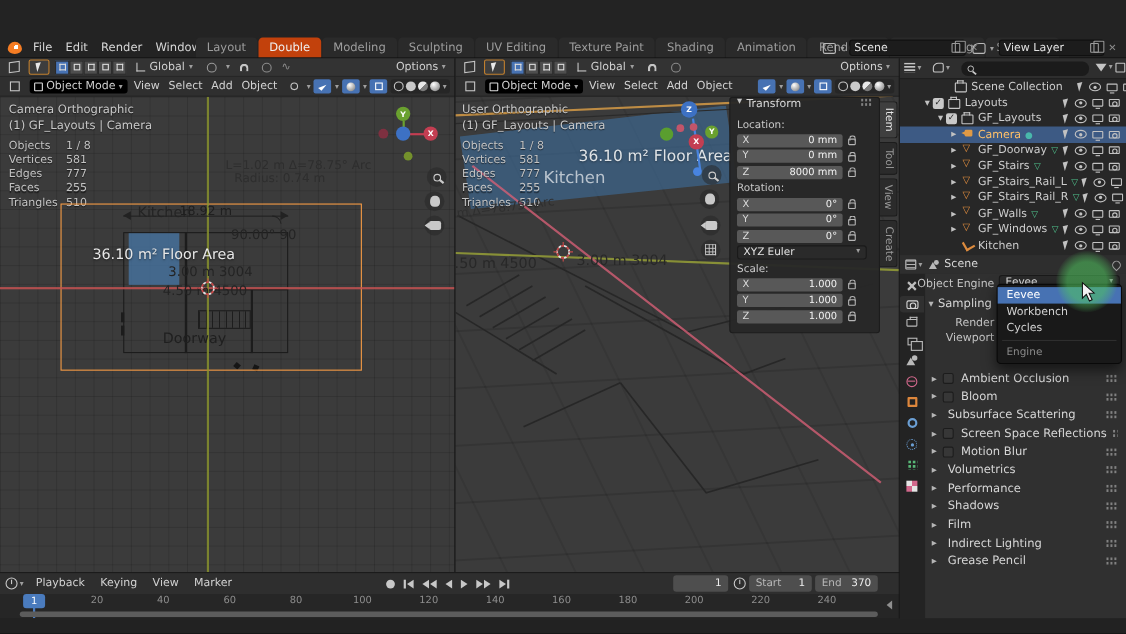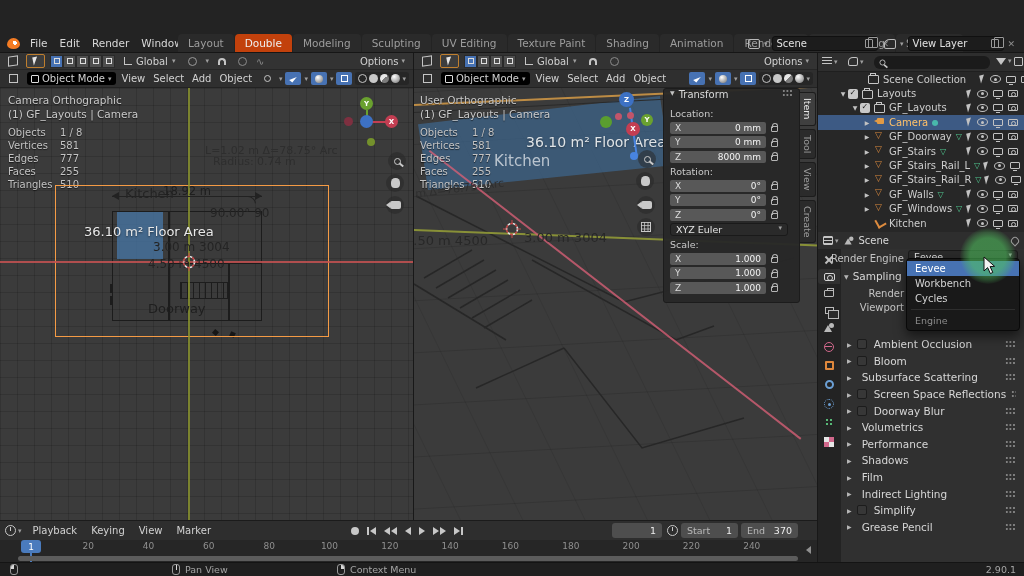--- a/index.html
+++ b/index.html
@@ -855,21 +855,21 @@
           <span class="p-phys"></span>
         </div>
       <div class="ptab" style="margin-top:4px">
           <span class="p-part"></span>
         </div>
       <div class="ptab" style="margin-top:4px">
           <span class="p-tex"></span>
         </div>
     </div>
 
-    <div class="abs rlab" style="left:0;top:21px;width:86px">Render Engine</div>
+    <div class="abs rlab" style="left:0;top:21px;width:86px">Object Engine</div>
     <div class="abs ddfld" style="left:90px;top:18px;width:110px">
       <span>Eevee</span>
         <span class="chev" style="margin-left:auto">▾</span>
     </div>
     <div class="abs flex" style="left:26px;top:38px;gap:4px">
       <span style="font-size:6px;color:#b5b5b5">▼</span>
       <span style="color:#d6d6d6;font-size:10.5px">Sampling</span>
     </div>
     <div class="abs rlab" style="left:0;top:56px;width:86px">Render</div>
     <div class="abs rlab" style="left:0;top:70px;width:86px">Viewport</div>
@@ -896,21 +896,21 @@
         </div>
 
         <div class="psec">
           <span class="cb off"></span>
           <span class="plabel txt">Screen Space Reflections</span>
           <span class="dots"></span>
         </div>
 
         <div class="psec">
           <span class="cb off"></span>
-          <span class="plabel txt">Doorway Blur</span>
+          <span class="plabel txt">Motion Blur</span>
           <span class="dots"></span>
         </div>
 
         <div class="psec">
           <span class="cb none"></span>
           <span class="plabel txt">Volumetrics</span>
           <span class="dots"></span>
         </div>
 
         <div class="psec">
@@ -931,25 +931,20 @@
           <span class="plabel txt">Film</span>
           <span class="dots"></span>
         </div>
 
         <div class="psec">
           <span class="cb none"></span>
           <span class="plabel txt">Indirect Lighting</span>
           <span class="dots"></span>
         </div>
 
-        <div class="psec">
-          <span class="cb off"></span>
-          <span class="plabel txt">Simplify</span>
-          <span class="dots"></span>
-        </div>
 
         <div class="psec">
           <span class="cb none"></span>
           <span class="plabel txt">Grease Pencil</span>
           <span class="dots"></span>
         </div>
       </div>
 
     <div class="abs" style="left:88px;top:26px;width:114px;background:#191919;border:1px solid #090909;border-radius:4px;box-shadow:0 5px 12px rgba(0,0,0,.55);padding:2px 0;z-index:40">
       <div>
@@ -1033,36 +1028,18 @@
         <span class="rnum">200</span>
         <span class="rnum">220</span>
         <span class="rnum">240</span>
       </div>
     <div class="abs" style="left:30px;top:0;width:2px;height:22px;background:#4a7bbd"></div>
     <div class="abs" style="left:21px;top:0;width:20px;height:13px;background:#4a7bbd;border-radius:3px;color:#fff;font-size:9px;display:flex;align-items:center;justify-content:center">1</div>
     <div class="abs" style="left:18px;top:16px;width:780px;height:5px;background:#5c5c5c;border-radius:3px"></div>
     <div class="abs" style="left:806px;top:6px;width:0;height:0;border-top:4px solid transparent;border-bottom:4px solid transparent;border-right:5px solid #8f8f8f"></div>
   </div>
 
-  <div class="abs flex" style="left:0;top:562px;width:1024px;height:14px;background:#1f1f1f;border-top:1px solid #141414;padding:0 8px">
-    <span class="msico l" style="margin-left:2px">
-        <span></span>
-      </span>
-    <span class="flex" style="position:absolute;left:172px;gap:5px">
-      <span class="msico m">
-          <span></span>
-        </span>
-      <span class="sbtext">Pan View</span>
-    </span>
-    <span class="flex" style="position:absolute;left:337px;gap:5px">
-      <span class="msico r">
-          <span></span>
-        </span>
-      <span class="sbtext">Context Menu</span>
-    </span>
-    <span class="sbtext" style="margin-left:auto">2.90.1</span>
-  </div>
 
 
   <div class="abs" style="left:413px;top:53px;width:1px;height:467px;background:#181818"></div>
   <div class="abs" style="left:817px;top:53px;width:1px;height:509px;background:#181818"></div>
 
 </div>
 
 </body></html>

